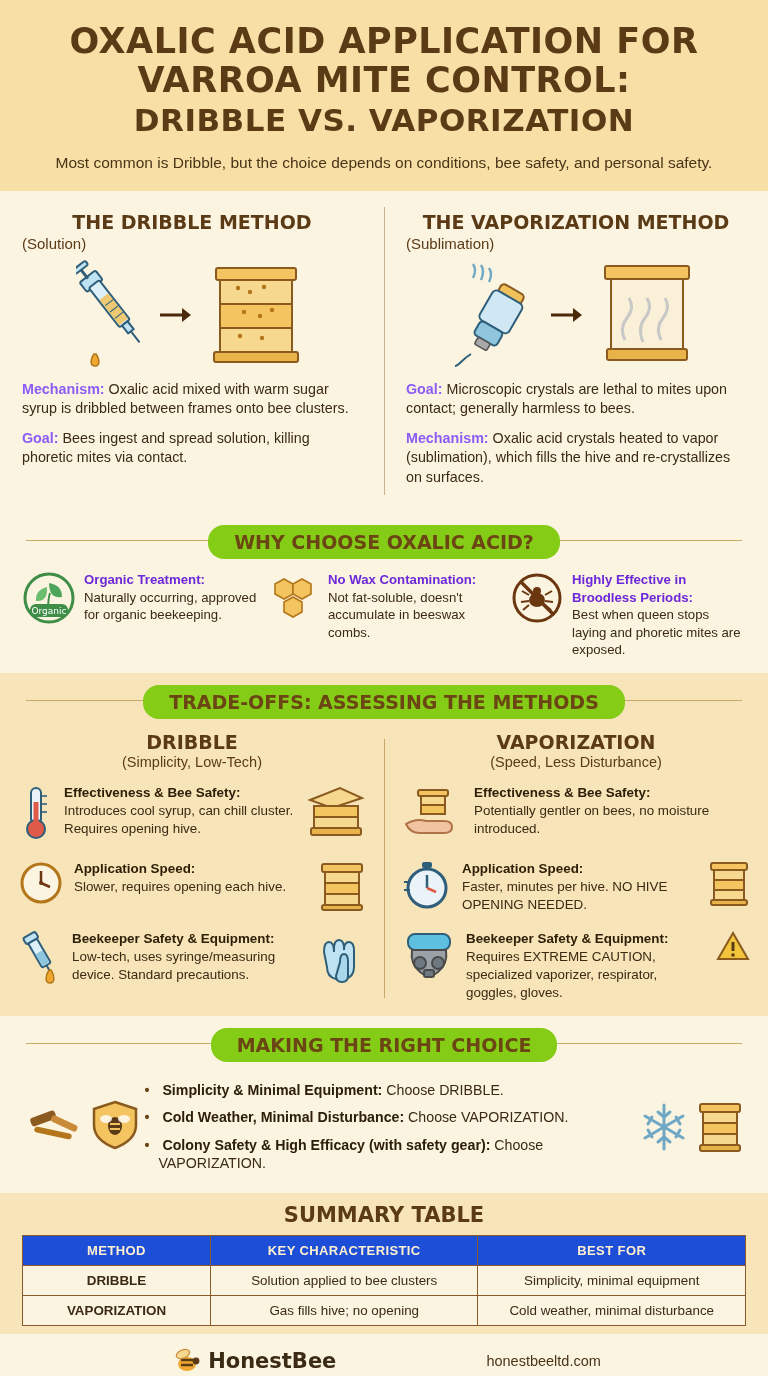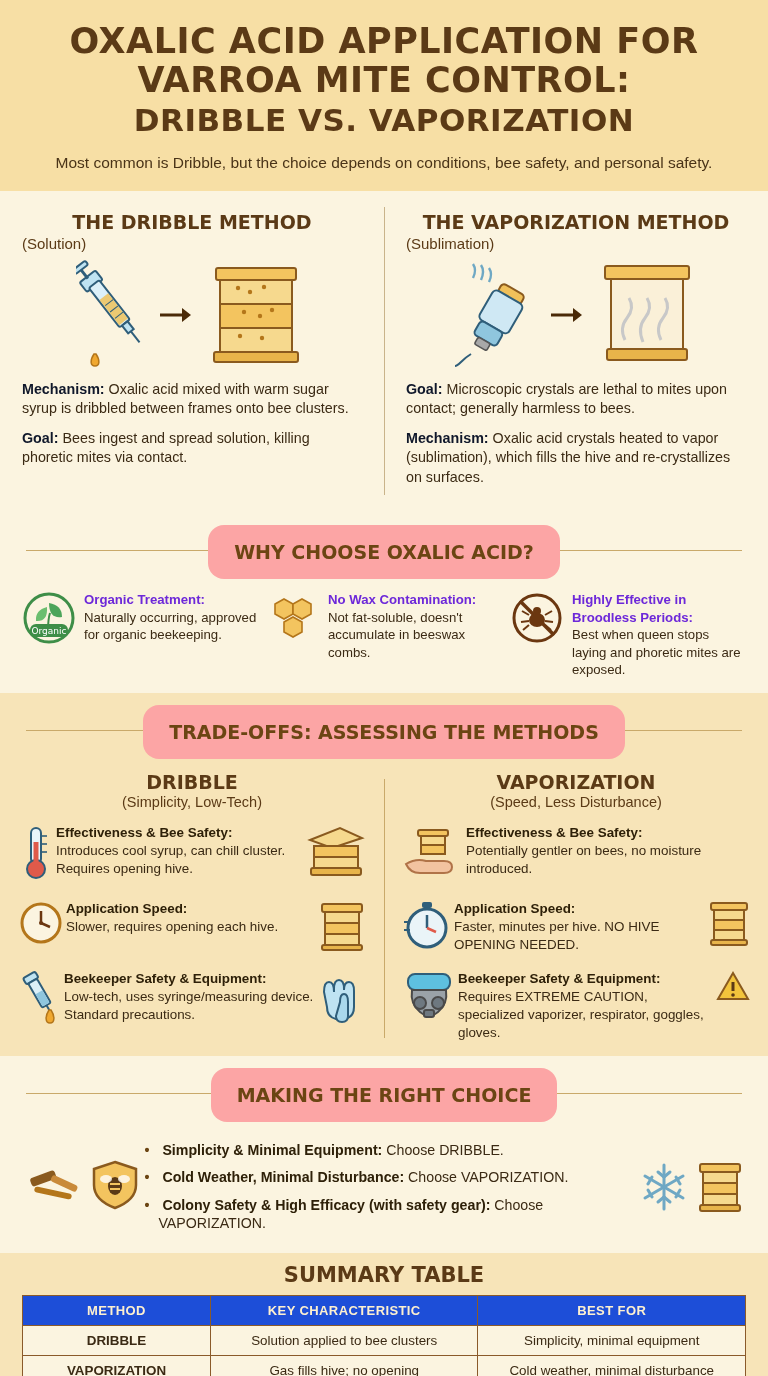--- a/index.html
+++ b/index.html
@@ -70,40 +70,40 @@
     justify-content:center;
     gap:12px;
     margin: 4px 0 6px;
   }
   .method p {
     margin: 0 0 10px;
     font-size:14.3px;
     line-height:1.36;
     color:#3B2A14;
   }
-  .method p b { color:#0f172a;margin-top:16px; }
+  .method p b { color:#8b5cf6;margin-top:16px; }
 
   
   .banner-wrap {
     position:relative;
     text-align:center;
     padding: 10px 0 6px;
   }
   .banner-wrap:before{
     content:"";
     position:absolute;
     left:26px; right:26px; top:50%;
     height:1px; background:#C9A96A;
   }
   .banner {
     position:relative;
     display:inline-block;
-    background:#fca5a5;
+    background:#84cc16;
     border-radius:16px;
-    padding:16px 26px;
+    padding:6px 26px;
     font-size:19px;
     font-weight:bold;
     color:#6B4513;
     font-family:"DejaVu Sans", sans-serif;
   }
 
   
   .why { background:#FBF4E0; padding: 4px 0 14px; }
   .why-row { display:flex; padding: 6px 22px 0; gap:8px; }
   .why-col { width:33.33%; display:flex; gap:8px; }
@@ -118,21 +118,21 @@
   .trade-cols:after{
     content:""; position:absolute; left:50%; top:14px; bottom:6px;
     width:1px; background:#C9A96A;
   }
   .tcol { width:50%; padding: 2px 18px; }
   .tcol h3 {
     margin:0; text-align:center; font-size:19px; color:#5B3A16;
     font-family:"DejaVu Sans", sans-serif; font-weight:bold;
   }
   .tcol .sub3 { text-align:center; font-size:14.5px; color:#5B3A16; margin-top:1px; }
-  .titem { display:flex; gap:2px; margin-top:14px; align-items:flex-start; }
+  .titem { display:flex; gap:10px; margin-top:14px; align-items:flex-start; }
   .titem .ttxt { font-size:13.4px; line-height:1.34; flex:1; }
   .titem .ttxt b { color:#2E2008; }
   .titem .right-ico { flex:0 0 auto; }
 
   
   .choice { background:#FBF4E0; padding: 2px 0 12px; }
   .choice-body { display:flex; align-items:center; padding: 4px 24px 0; }
   .choice-list { flex:1; padding-left:10px; }
   .choice-list li {
     font-size:14.2px; margin: 9px 0; line-height:1.3;

